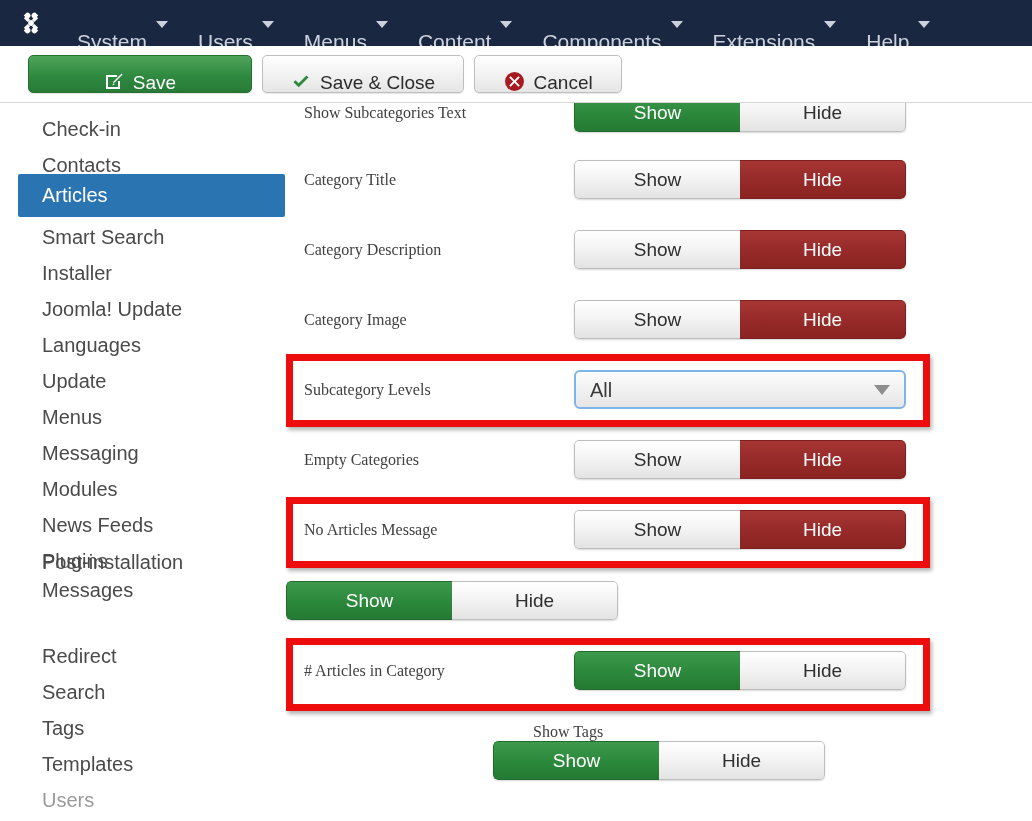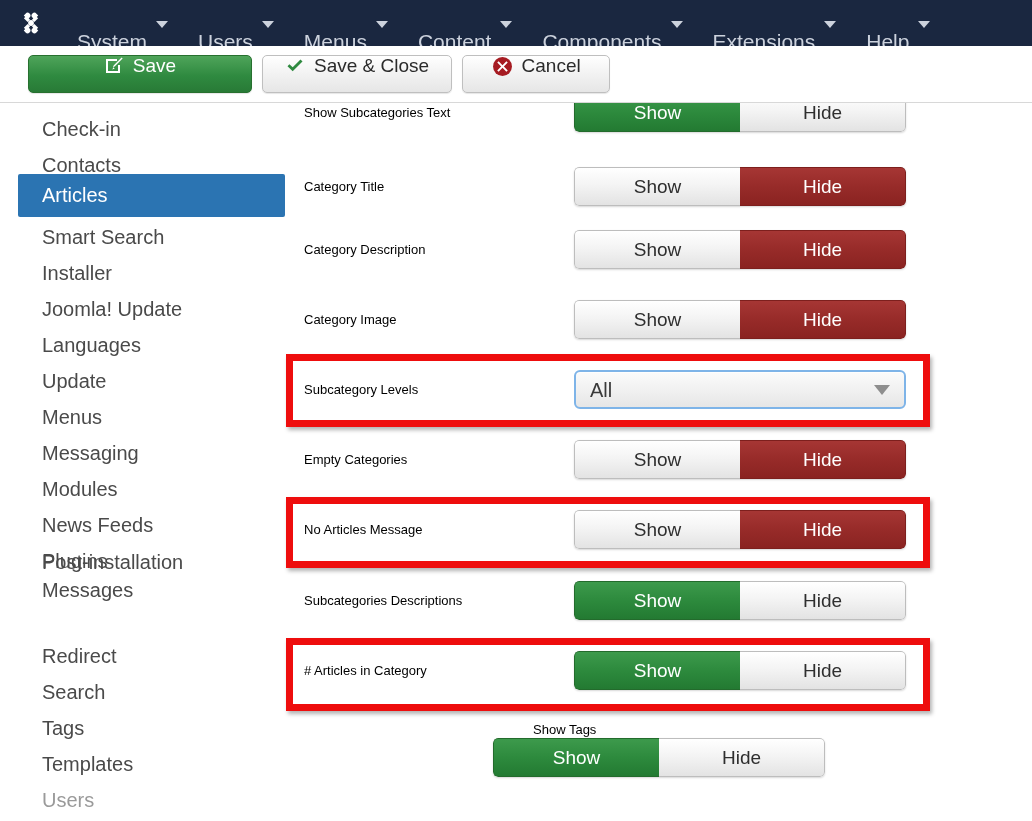--- a/index.html
+++ b/index.html
@@ -74,23 +74,23 @@
     background: #ffffff;
     border-bottom: 1px solid #d8d8d8;
     display: flex;
     align-items: center;
     padding-left: 28px;
   }
 
   .tb-btn {
     height: 38px;
     display: inline-flex;
-    align-items: flex-start;
+    align-items: flex-end;
     justify-content: center;
-    padding: 0 22px;
+    padding: 0 28px;
     margin-right: 10px;
     border-radius: 5px;
     font-size: 19px;
     cursor: pointer;
     border: 1px solid #bfbfbf;
     background: linear-gradient(to bottom, #ffffff 0%, #f2f2f2 50%, #e6e6e6 100%);
     color: #2b2b2b;
     box-shadow: 0 1px 1px rgba(0,0,0,0.10);
     white-space: nowrap;
   }
@@ -158,24 +158,25 @@
     position: absolute;
     left: 0;
     width: 746px;
     display: flex;
     align-items: center;
   }
 
   .row-label {
     width: 288px;
     padding-left: 18px;
-    font-size: 13px;
-    color: #000000;
+    font-size: 16px;
+    color: #404040;
     line-height: 1.2;
     white-space: nowrap;
+    font-family: Liberation Serif, serif;
   }
 
   
   .toggle-group {
     display: flex;
     width: 332px;
     height: 39px;
     border-radius: 5px;
     overflow: hidden;
     box-shadow: 0 1px 2px rgba(0,0,0,0.16);
@@ -352,21 +353,21 @@
   <div class="form-panel">
 
     <div class="form-row" style="top:-10px;">
       <div class="row-label">Show Subcategories Text</div>
       <div class="toggle-group">
         <div class="tg-btn left on-green">Show</div>
         <div class="tg-btn right">Hide</div>
       </div>
     </div>
 
-    <div class="form-row" style="top:64px;">
+    <div class="form-row" style="top:57px;">
       <div class="row-label">Category Title</div>
       <div class="toggle-group">
         <div class="tg-btn left">Show</div>
         <div class="tg-btn right on-red">Hide</div>
       </div>
     </div>
 
     <div class="form-row" style="top:127px;">
       <div class="row-label">Category Description</div>
       <div class="toggle-group">
@@ -401,21 +402,20 @@
 
     <div class="form-row" style="top:407px;">
       <div class="row-label">No Articles Message</div>
       <div class="toggle-group">
         <div class="tg-btn left">Show</div>
         <div class="tg-btn right on-red">Hide</div>
       </div>
     </div>
 
     <div class="form-row" style="top:478px;">
-      <div class="row-label">Subcategories Descriptions</div>
       <div class="toggle-group">
         <div class="tg-btn left on-green">Show</div>
         <div class="tg-btn right">Hide</div>
       </div>
     </div>
 
     <div class="form-row" style="top:548px;">
       <div class="row-label"># Articles in Category</div>
       <div class="toggle-group">
         <div class="tg-btn left on-green">Show</div>

